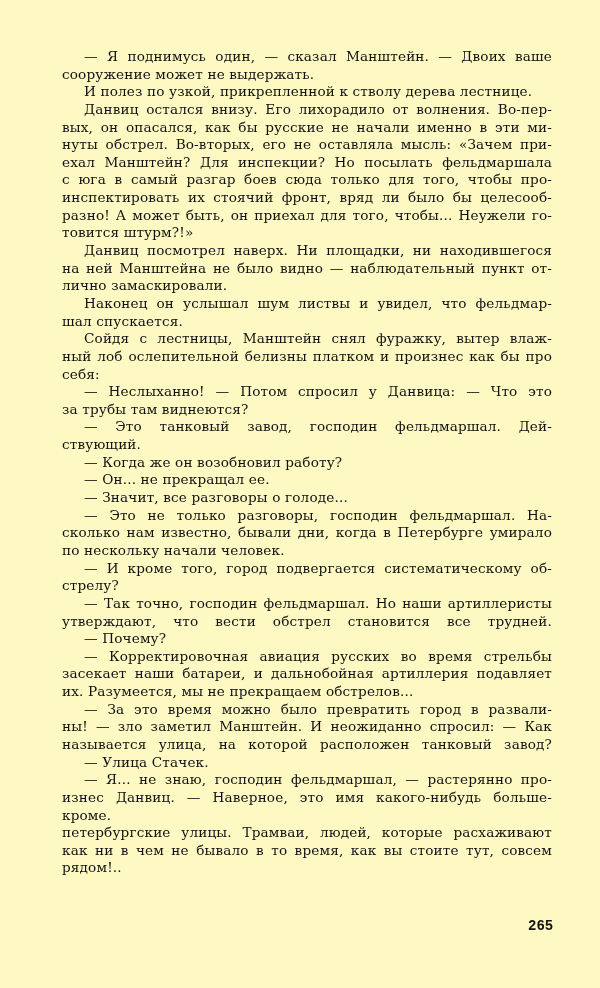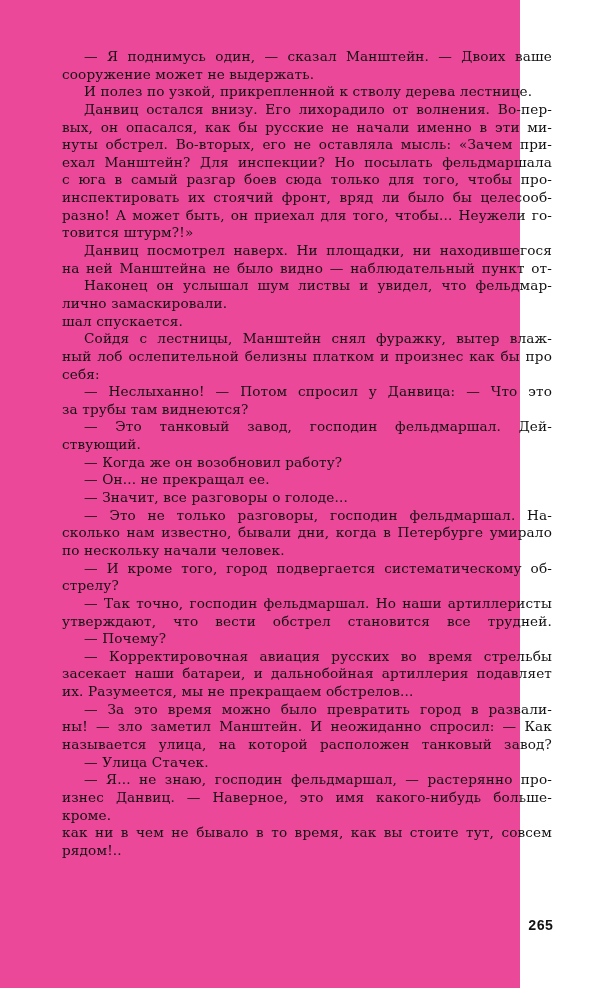--- a/index.html
+++ b/index.html
@@ -1,17 +1,17 @@
 <!DOCTYPE html>
 <html><head>
 <meta charset="utf-8">
 <style>
   html, body { margin: 0; padding: 0; background: #ffffff; }
   body { width: 600px; height: 988px; position: relative; overflow: hidden; }
-  .page { position: absolute; left: 0; top: 0; width: 520px; height: 988px; background: #ec4899; }
+  .page { position: absolute; left: 0; top: 0; width: 600px; height: 988px; background: #fef9c3; }
   .text {
     position: absolute; left: 62px; top: 48px; width: 490px;
     font-family: "DejaVu Serif", "Liberation Serif", serif;
     font-size: 13.6px; line-height: 17.65px; color: #111;
     text-align: justify;
     letter-spacing: 0.15px;
   }
   .line { display: block; white-space: nowrap; text-align-last: justify; height: 17.65px; overflow: visible; }
   .line.last { text-align-last: left; }
   .line.indent { padding-left: 22px; }
@@ -32,22 +32,22 @@
       <span class="line indent">Данвиц остался внизу. Его лихорадило от волнения. Во-пер-</span>
       <span class="line">вых, он опасался, как бы русские не начали именно в эти ми-</span>
       <span class="line">нуты обстрел. Во-вторых, его не оставляла мысль: «Зачем при-</span>
       <span class="line">ехал Манштейн? Для инспекции? Но посылать фельдмаршала</span>
       <span class="line">с юга в самый разгар боев сюда только для того, чтобы про-</span>
       <span class="line">инспектировать их стоячий фронт, вряд ли было бы целесооб-</span>
       <span class="line">разно! А может быть, он приехал для того, чтобы... Неужели го-</span>
       <span class="line last">товится штурм?!»</span>
       <span class="line indent">Данвиц посмотрел наверх. Ни площадки, ни находившегося</span>
       <span class="line">на ней Манштейна не было видно — наблюдательный пункт от-</span>
+      <span class="line last">лично замаскировали.</span>
       <span class="line indent">Наконец он услышал шум листвы и увидел, что фельдмар-</span>
-      <span class="line last">лично замаскировали.</span>
       <span class="line last">шал спускается.</span>
       <span class="line indent">Сойдя с лестницы, Манштейн снял фуражку, вытер влаж-</span>
       <span class="line">ный лоб ослепительной белизны платком и произнес как бы про</span>
       <span class="line last">себя:</span>
       <span class="line indent">— Неслыханно! — Потом спросил у Данвица: — Что это</span>
       <span class="line last">за трубы там виднеются?</span>
       <span class="line indent">— Это танковый завод, господин фельдмаршал. Дей-</span>
       <span class="line last">ствующий.</span>
       <span class="line indent last">— Когда же он возобновил работу?</span>
       <span class="line indent last">— Он... не прекращал ее.</span>
@@ -63,17 +63,18 @@
       <span class="line indent">— Корректировочная авиация русских во время стрельбы</span>
       <span class="line">засекает наши батареи, и дальнобойная артиллерия подавляет</span>
       <span class="line last">их. Разумеется, мы не прекращаем обстрелов...</span>
       <span class="line indent">— За это время можно было превратить город в развали-</span>
       <span class="line">ны! — зло заметил Манштейн. И неожиданно спросил: — Как</span>
       <span class="line">называется улица, на которой расположен танковый завод?</span>
       <span class="line indent last">— Улица Стачек.</span>
       <span class="line indent">— Я... не знаю, господин фельдмаршал, — растерянно про-</span>
       <span class="line">изнес Данвиц. — Наверное, это имя какого-нибудь больше-</span>
       <span class="line last">кроме.</span>
+      <span class="line">петербургские улицы. Трамваи, людей, которые расхаживают</span>
       <span class="line">как ни в чем не бывало в то время, как вы стоите тут, совсем</span>
       <span class="line last">рядом!..</span>
     </div>
   <div class="page-number">265</div>
 </div>
 
 </body></html>

